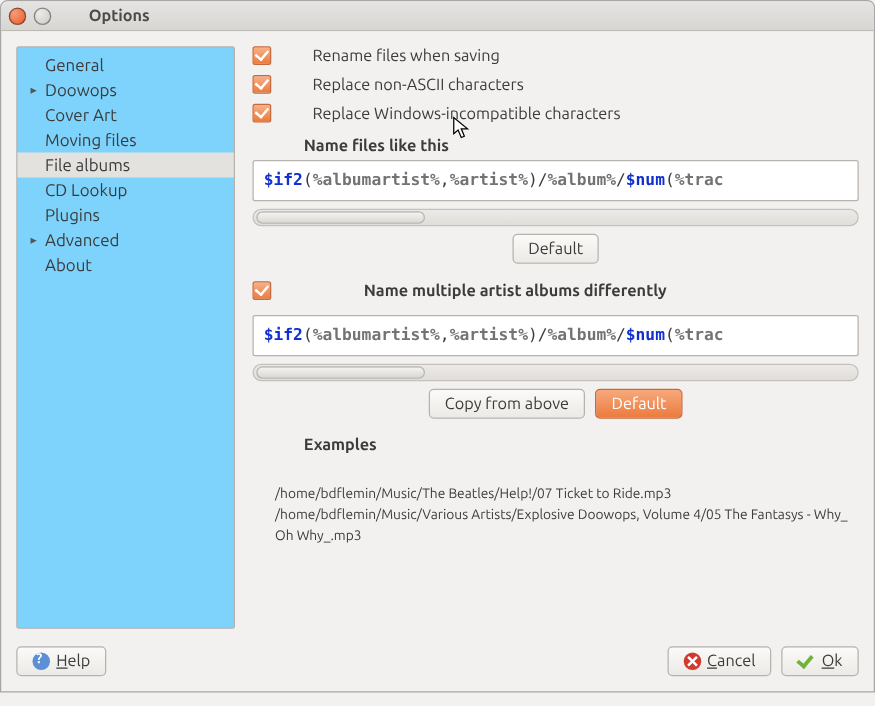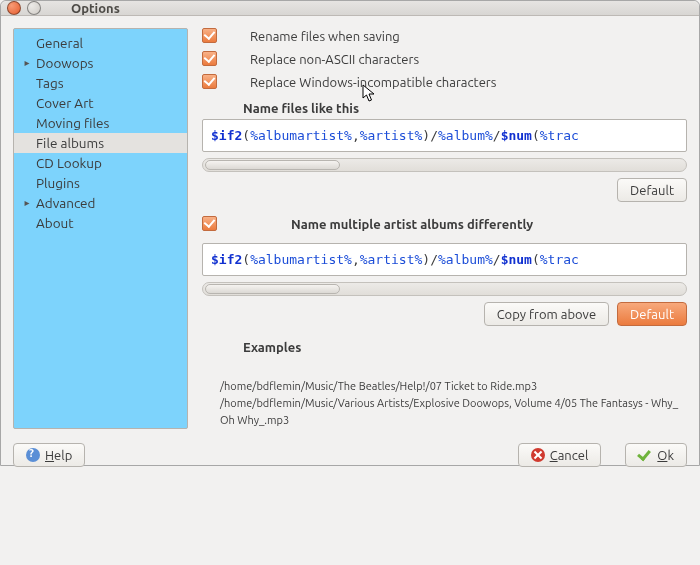--- a/index.html
+++ b/index.html
@@ -8,21 +8,21 @@
     font-family: "Ubuntu", "Liberation Sans", sans-serif;
     font-size: 13px;
     background: #f2f1f0;
     color: #3c3c3c;
     width: 700px;
     height: 565px;
     overflow: hidden;
   }
   .window {
     width: 700px;
-    height: 466px;
+    height: 554px;
     background: #f2f1f0;
     border: 1px solid #a7a7a7;
     border-radius: 6px 6px 0 0;
     display: flex;
     flex-direction: column;
   }
   .titlebar {
     height: 24px;
     background: linear-gradient(to bottom, #e6e4e2, #d8d6d3);
     border-bottom: 1px solid #bdb9b5;
@@ -114,21 +114,21 @@
     border: 1px solid #b6b3ae;
     border-radius: 2px;
     padding: 8px 8px;
     margin-top: 4px;
     font-family: "DejaVu Sans Mono","Ubuntu Mono",monospace;
     font-size: 13px;
     white-space: nowrap;
     overflow: hidden;
   }
   .fn { color: #1030d0; font-weight: bold; }
-  .var{ color: #1d4ed8; font-weight: normal; }
+  .var{ color: #737373; font-weight: bold; }
   .scrollbar-h {
     height: 14px;
     margin-top: 6px;
     background: linear-gradient(to bottom,#eceae7,#e1ded9);
     border: 1px solid #c4c1bc;
     border-radius: 7px;
     position: relative;
   }
   .scrollbar-h .thumb {
     position: absolute;
@@ -148,21 +148,21 @@
     padding: 4px 12px;
     font-size: 13px;
     color: #3c3c3c;
     cursor: default;
   }
   .btn.active {
     background: linear-gradient(to bottom,#f7a97c,#eb7b3e);
     border-color: #c36b3e;
     color: #fff;
   }
-  .btn-row-right { display:flex; justify-content:flex-end; gap:8px; margin-top:6px; }
+  .btn-row-right { display:flex; justify-content:center; gap:8px; margin-top:6px; }
   .section-gap { height: 14px; }
   .examples {
     margin-top: 24px;
     padding: 0 4px 0 18px;
     font-size: 11px;
     color: #3c3c3c;
     line-height: 17px;
   }
   .footer {
     display: flex;
@@ -216,24 +216,20 @@
       <div class="side-item">
         <span class="side-arrow"></span>
         <span class="side-label">General</span>
       </div>
       <div class="side-item">
         <span class="side-arrow">▸</span>
         <span class="side-label">Doowops</span>
       </div>
       <div class="side-item">
         <span class="side-arrow"></span>
-        <span class="side-label">Tags</span>
-      </div>
-      <div class="side-item">
-        <span class="side-arrow"></span>
         <span class="side-label">Cover Art</span>
       </div>
       <div class="side-item">
         <span class="side-arrow"></span>
         <span class="side-label">Moving files</span>
       </div>
       <div class="side-item selected">
         <span class="side-arrow"></span>
         <span class="side-label">File albums</span>
       </div>
@@ -319,21 +315,21 @@
       </div>
 
     </div>
   </div>
 
   <div class="footer">
     <span class="btn">
       <span class="icon-help"></span>
       <span><span class="underline">H</span><span>elp</span></span>
     </span>
-    <div style="display:flex; gap:24px">
+    <div style="display:flex; gap:8px">
       <span class="btn">
         <span class="icon-cancel"></span>
         <span><span class="underline">C</span><span>ancel</span></span>
       </span>
       <span class="btn">
         <span class="icon-ok"></span>
         <span><span class="underline">O</span><span>k</span></span>
       </span>
     </div>
   </div>

